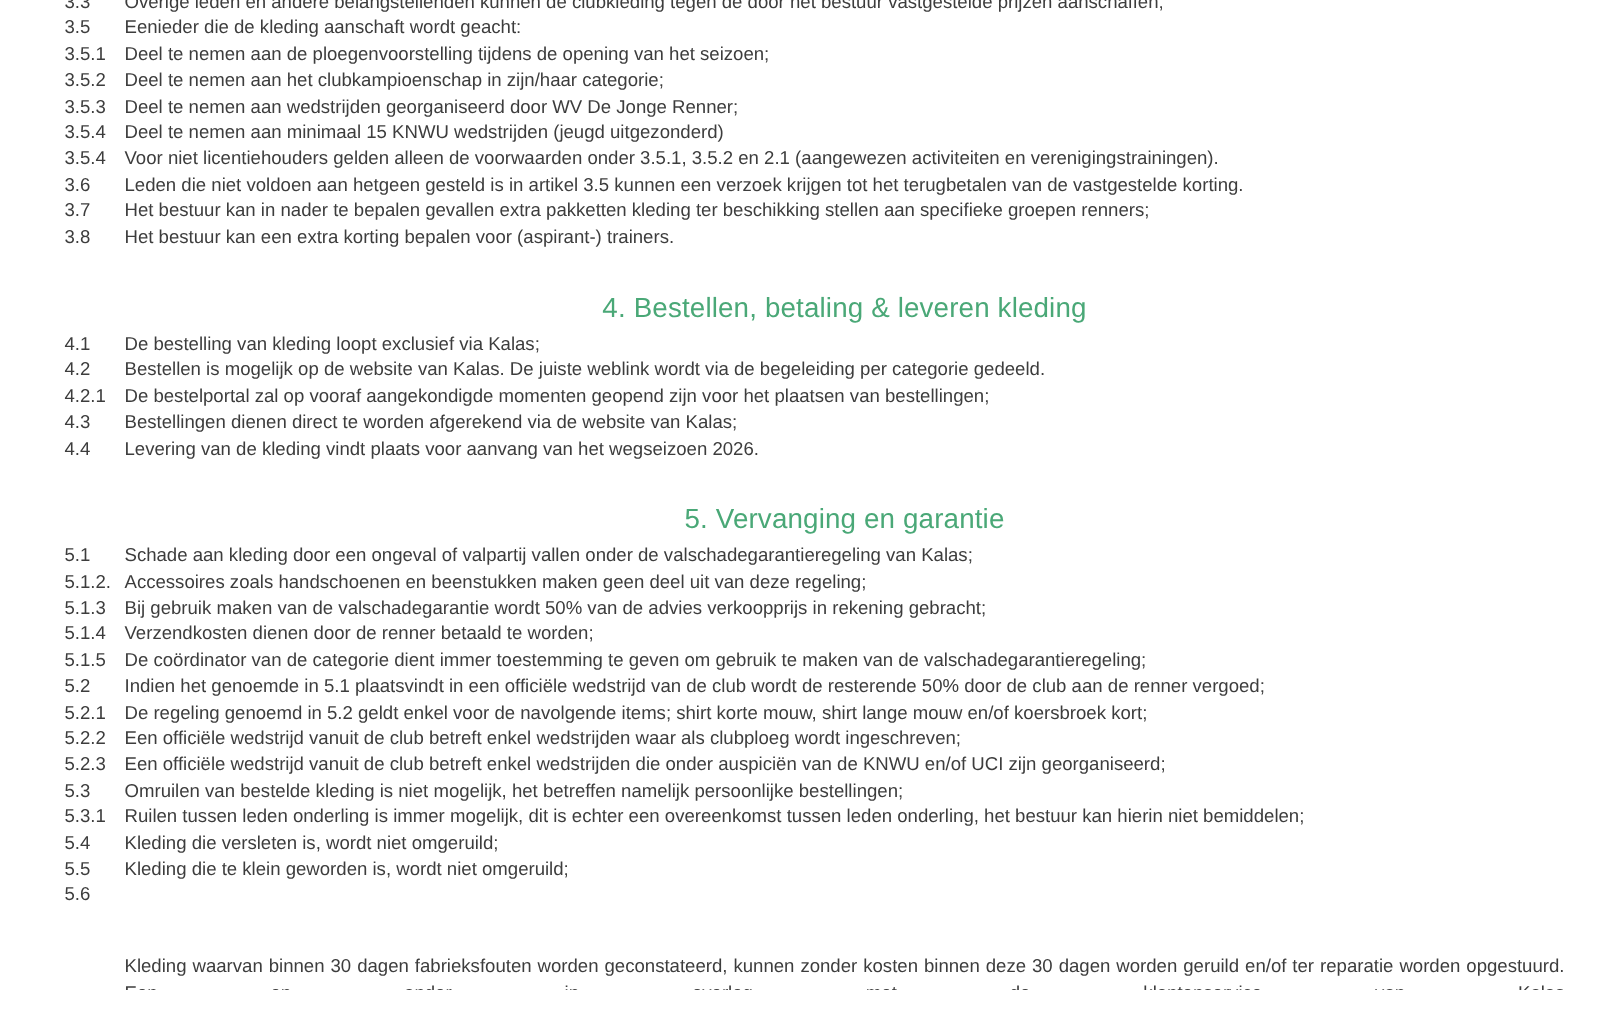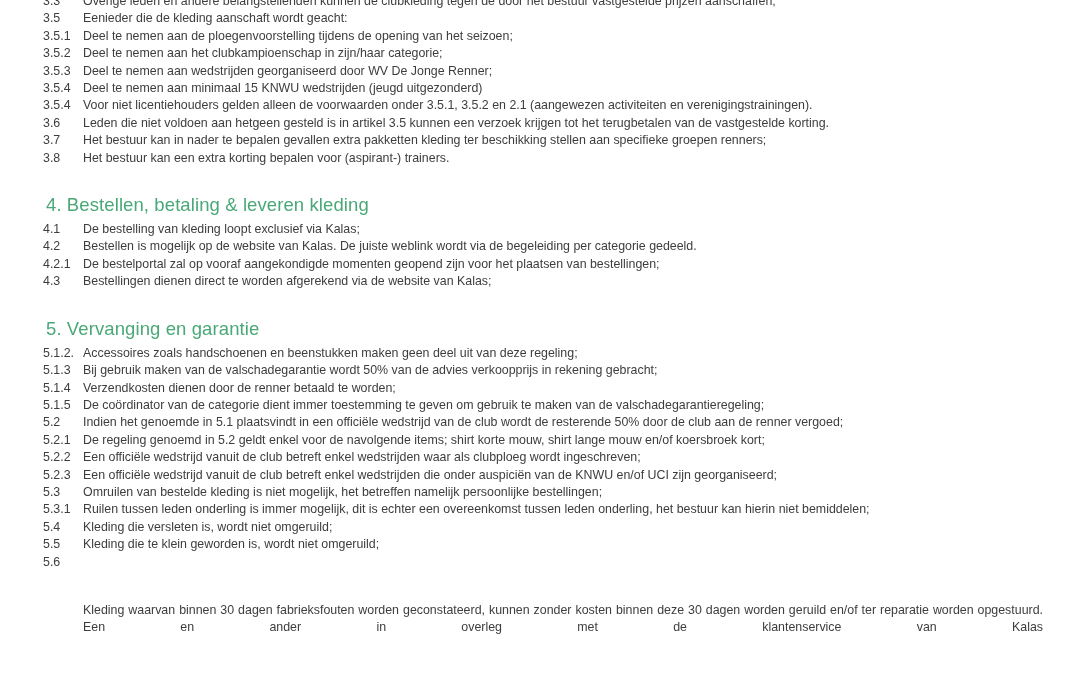--- a/index.html
+++ b/index.html
@@ -39,21 +39,21 @@
     color: #4aa877;
     font-size: 18.5px;
     font-weight: 400;
     letter-spacing: 0.1px;
     margin: 0;
     padding: 0;
     line-height: 24px;
     margin-left: 46px;
   }
   .sec-gap-before { margin-top: 26px; }
-  .sec-gap-after  { margin-bottom: 4px; }
+  .sec-gap-after  { margin-bottom: 4px; text-align: center; }
 
   
   .clause {
     display: flex;
     align-items: flex-start;
     font-size: 12.4px;
     line-height: 17.4px;
     color: #3d3d3d;
     margin: 0;
     padding: 0;
@@ -135,21 +135,29 @@
         <span class="txt">Bestellen is mogelijk op de website van Kalas. De juiste weblink wordt via de begeleiding per categorie gedeeld.</span>
       </div>
       <div class="clause">
         <span class="num">4.2.1</span>
         <span class="txt">De bestelportal zal op vooraf aangekondigde momenten geopend zijn voor het plaatsen van bestellingen;</span>
       </div>
       <div class="clause">
         <span class="num">4.3</span>
         <span class="txt">Bestellingen dienen direct te worden afgerekend via de website van Kalas;</span>
       </div>
+      <div class="clause">
+        <span class="num">4.4</span>
+        <span class="txt">Levering van de kleding vindt plaats voor aanvang van het wegseizoen 2026.</span>
+      </div>
       <div class="section-heading sec-gap-before sec-gap-after">5. Vervanging en garantie</div>
+      <div class="clause">
+        <span class="num">5.1</span>
+        <span class="txt">Schade aan kleding door een ongeval of valpartij vallen onder de valschadegarantieregeling van Kalas;</span>
+      </div>
       <div class="clause">
         <span class="num">5.1.2.</span>
         <span class="txt">Accessoires zoals handschoenen en beenstukken maken geen deel uit van deze regeling;</span>
       </div>
       <div class="clause">
         <span class="num">5.1.3</span>
         <span class="txt">Bij gebruik maken van de valschadegarantie wordt 50% van de advies verkoopprijs in rekening gebracht;</span>
       </div>
       <div class="clause">
         <span class="num">5.1.4</span>

